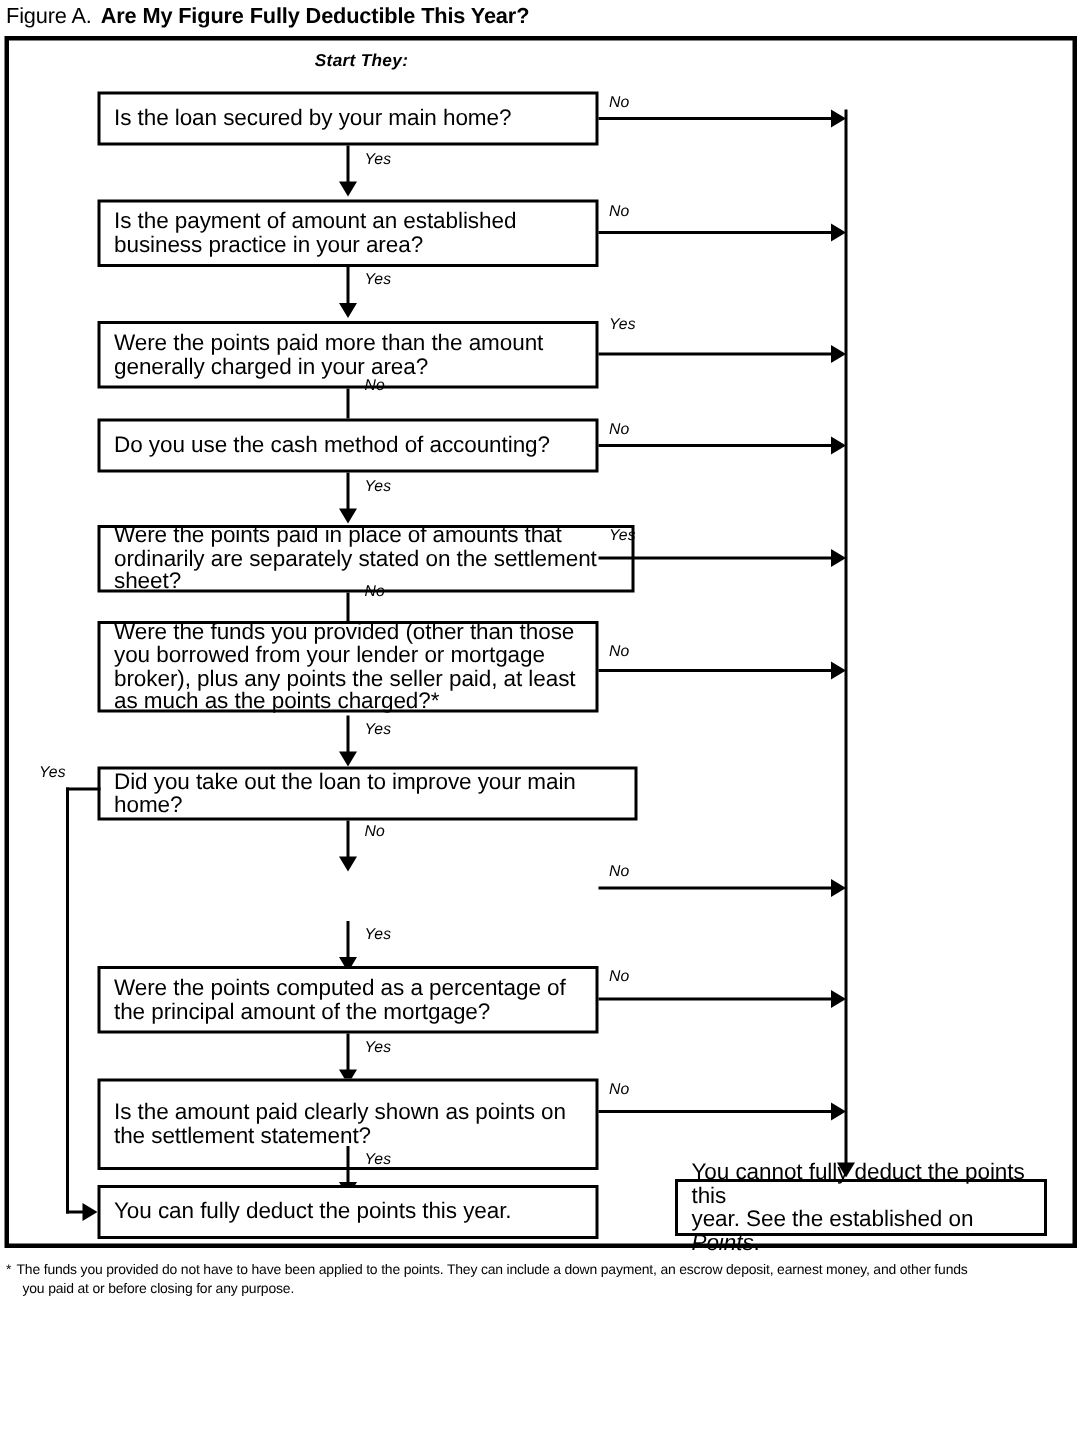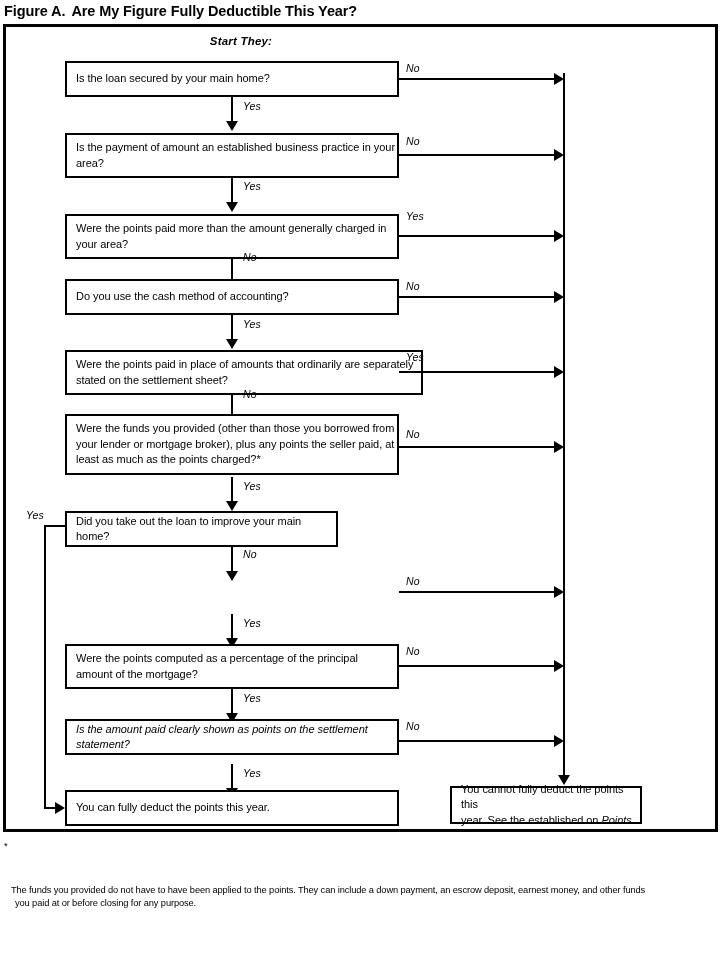--- a/index.html
+++ b/index.html
@@ -21,21 +21,20 @@
     position: absolute;
     left: 4px;
     top: 2px;
     width: 713px;
     height: 20px;
     white-space: nowrap;
   }
   #figure-title .fig-label {
     font-size: 14.5px;
     letter-spacing: -0.1px;
-    font-weight: bold;
   }
   #figure-title .fig-name {
     font-size: 14.5px;
     font-weight: bold;
     margin-left: 6px;
     letter-spacing: -0.1px;
   }
 
   
   #chart-frame {
@@ -72,21 +71,21 @@
   
   .fbox {
     position: absolute;
     border: 2px solid #000;
     box-sizing: border-box;
     background: #fff;
     display: flex;
     align-items: center;
   }
   .fbox .txt {
-    font-size: 11px;
+    font-size: 15px;
     line-height: 15.5px;
     padding: 0 0 0 9px;
     letter-spacing: -0.05px;
   }
   .fbox .txt i {
   }
 
   
   .vline {
     position: absolute;
@@ -133,21 +132,20 @@
   #footnote .fn-mark {
     position: absolute;
     left: 0;
     top: 0;
     font-size: 9.3px;
   }
   #footnote .fn-body {
     display: block;
     padding-left: 7px;
     text-indent: 0;
-    margin-top: 44px;
   }
   #footnote .fn-line2 {
     display: block;
     padding-left: 11px;
   }
 </style>
 </head>
 <body>
 
 <div id="figure-title">
@@ -214,21 +212,21 @@
     <div class="fbox" style="left:59px; top:387px; width:334px; height:61px;">
       <span class="txt">Were the funds you provided (other than those you borrowed from your lender or mortgage broker), plus any points the seller paid, at least as much as the points charged?*</span>
     </div>
     <div class="hline" style="left:393px; top:419px; width:160px;"></div>
     <div class="arrow-right" style="left:548px; top:414px;"></div>
     <div class="elabel" style="left:400px; top:401px;">No</div>
     <div class="vline" style="left:225px; top:450px; height:28px;"></div>
     <div class="arrow-down" style="left:220px; top:474px;"></div>
     <div class="elabel" style="left:237px; top:453px;">Yes</div>
 
-    <div class="fbox" style="left:59px; top:484px; width:273px; height:36px;">
+    <div class="fbox" style="left:59px; top:484px; width:360px; height:36px;">
       <span class="txt">Did you take out the loan to improve your main home?</span>
     </div>
 
     <div class="hline" style="left:38px; top:498px; width:23px;"></div>
     <div class="vline" style="left:38px; top:498px; height:284px;"></div>
     <div class="hline" style="left:38px; top:780px; width:16px;"></div>
     <div class="arrow-right" style="left:49px; top:775px;"></div>
     <div class="elabel" style="left:20px; top:482px;">Yes</div>
 
     <div class="vline" style="left:225px; top:520px; height:28px;"></div>
@@ -245,38 +243,38 @@
     <div class="fbox" style="left:59px; top:617px; width:334px; height:45px;">
       <span class="txt">Were the points computed as a percentage of the principal amount of the mortgage?</span>
     </div>
     <div class="hline" style="left:393px; top:638px; width:160px;"></div>
     <div class="arrow-right" style="left:548px; top:633px;"></div>
     <div class="elabel" style="left:400px; top:618px;">No</div>
     <div class="vline" style="left:225px; top:662px; height:28px;"></div>
     <div class="arrow-down" style="left:220px; top:686px;"></div>
     <div class="elabel" style="left:237px; top:665px;">Yes</div>
 
-    <div class="fbox" style="left:59px; top:692px; width:334px; height:36px;font-style:italic;">
+    <div class="fbox" style="left:59px; top:692px; width:334px; height:61px;">
       <span class="txt">Is the amount paid clearly shown as points on the settlement statement?</span>
     </div>
     <div class="hline" style="left:393px; top:713px; width:160px;"></div>
     <div class="arrow-right" style="left:548px; top:708px;"></div>
     <div class="elabel" style="left:400px; top:693px;">No</div>
     <div class="vline" style="left:225px; top:737px; height:28px;"></div>
     <div class="arrow-down" style="left:220px; top:761px;"></div>
     <div class="elabel" style="left:237px; top:740px;">Yes</div>
 
     <div class="fbox" style="left:59px; top:763px; width:334px; height:36px;">
       <span class="txt">You can fully deduct the points this year.</span>
     </div>
 
     <div class="vline" style="left:557px; top:46px; height:707px;"></div>
     <div class="arrow-down" style="left:552px; top:748px;"></div>
 
-    <div class="fbox" style="left:444px; top:759px; width:192px; height:38px;">
+    <div class="fbox" style="left:444px; top:759px; width:248px; height:38px;">
       <span class="txt"><span>You cannot fully deduct the points this</span><br><span>year. See the established on </span><i>Points</i><span>.</span></span>
     </div>
 
   </div>
 </div>
 
 <div id="footnote">
   <span class="fn-mark">*</span>
   <span class="fn-body">The funds you provided do not have to have been applied to the points. They can include a down payment, an escrow deposit, earnest money, and other funds</span>
   <span class="fn-line2">you paid at or before closing for any purpose.</span>

